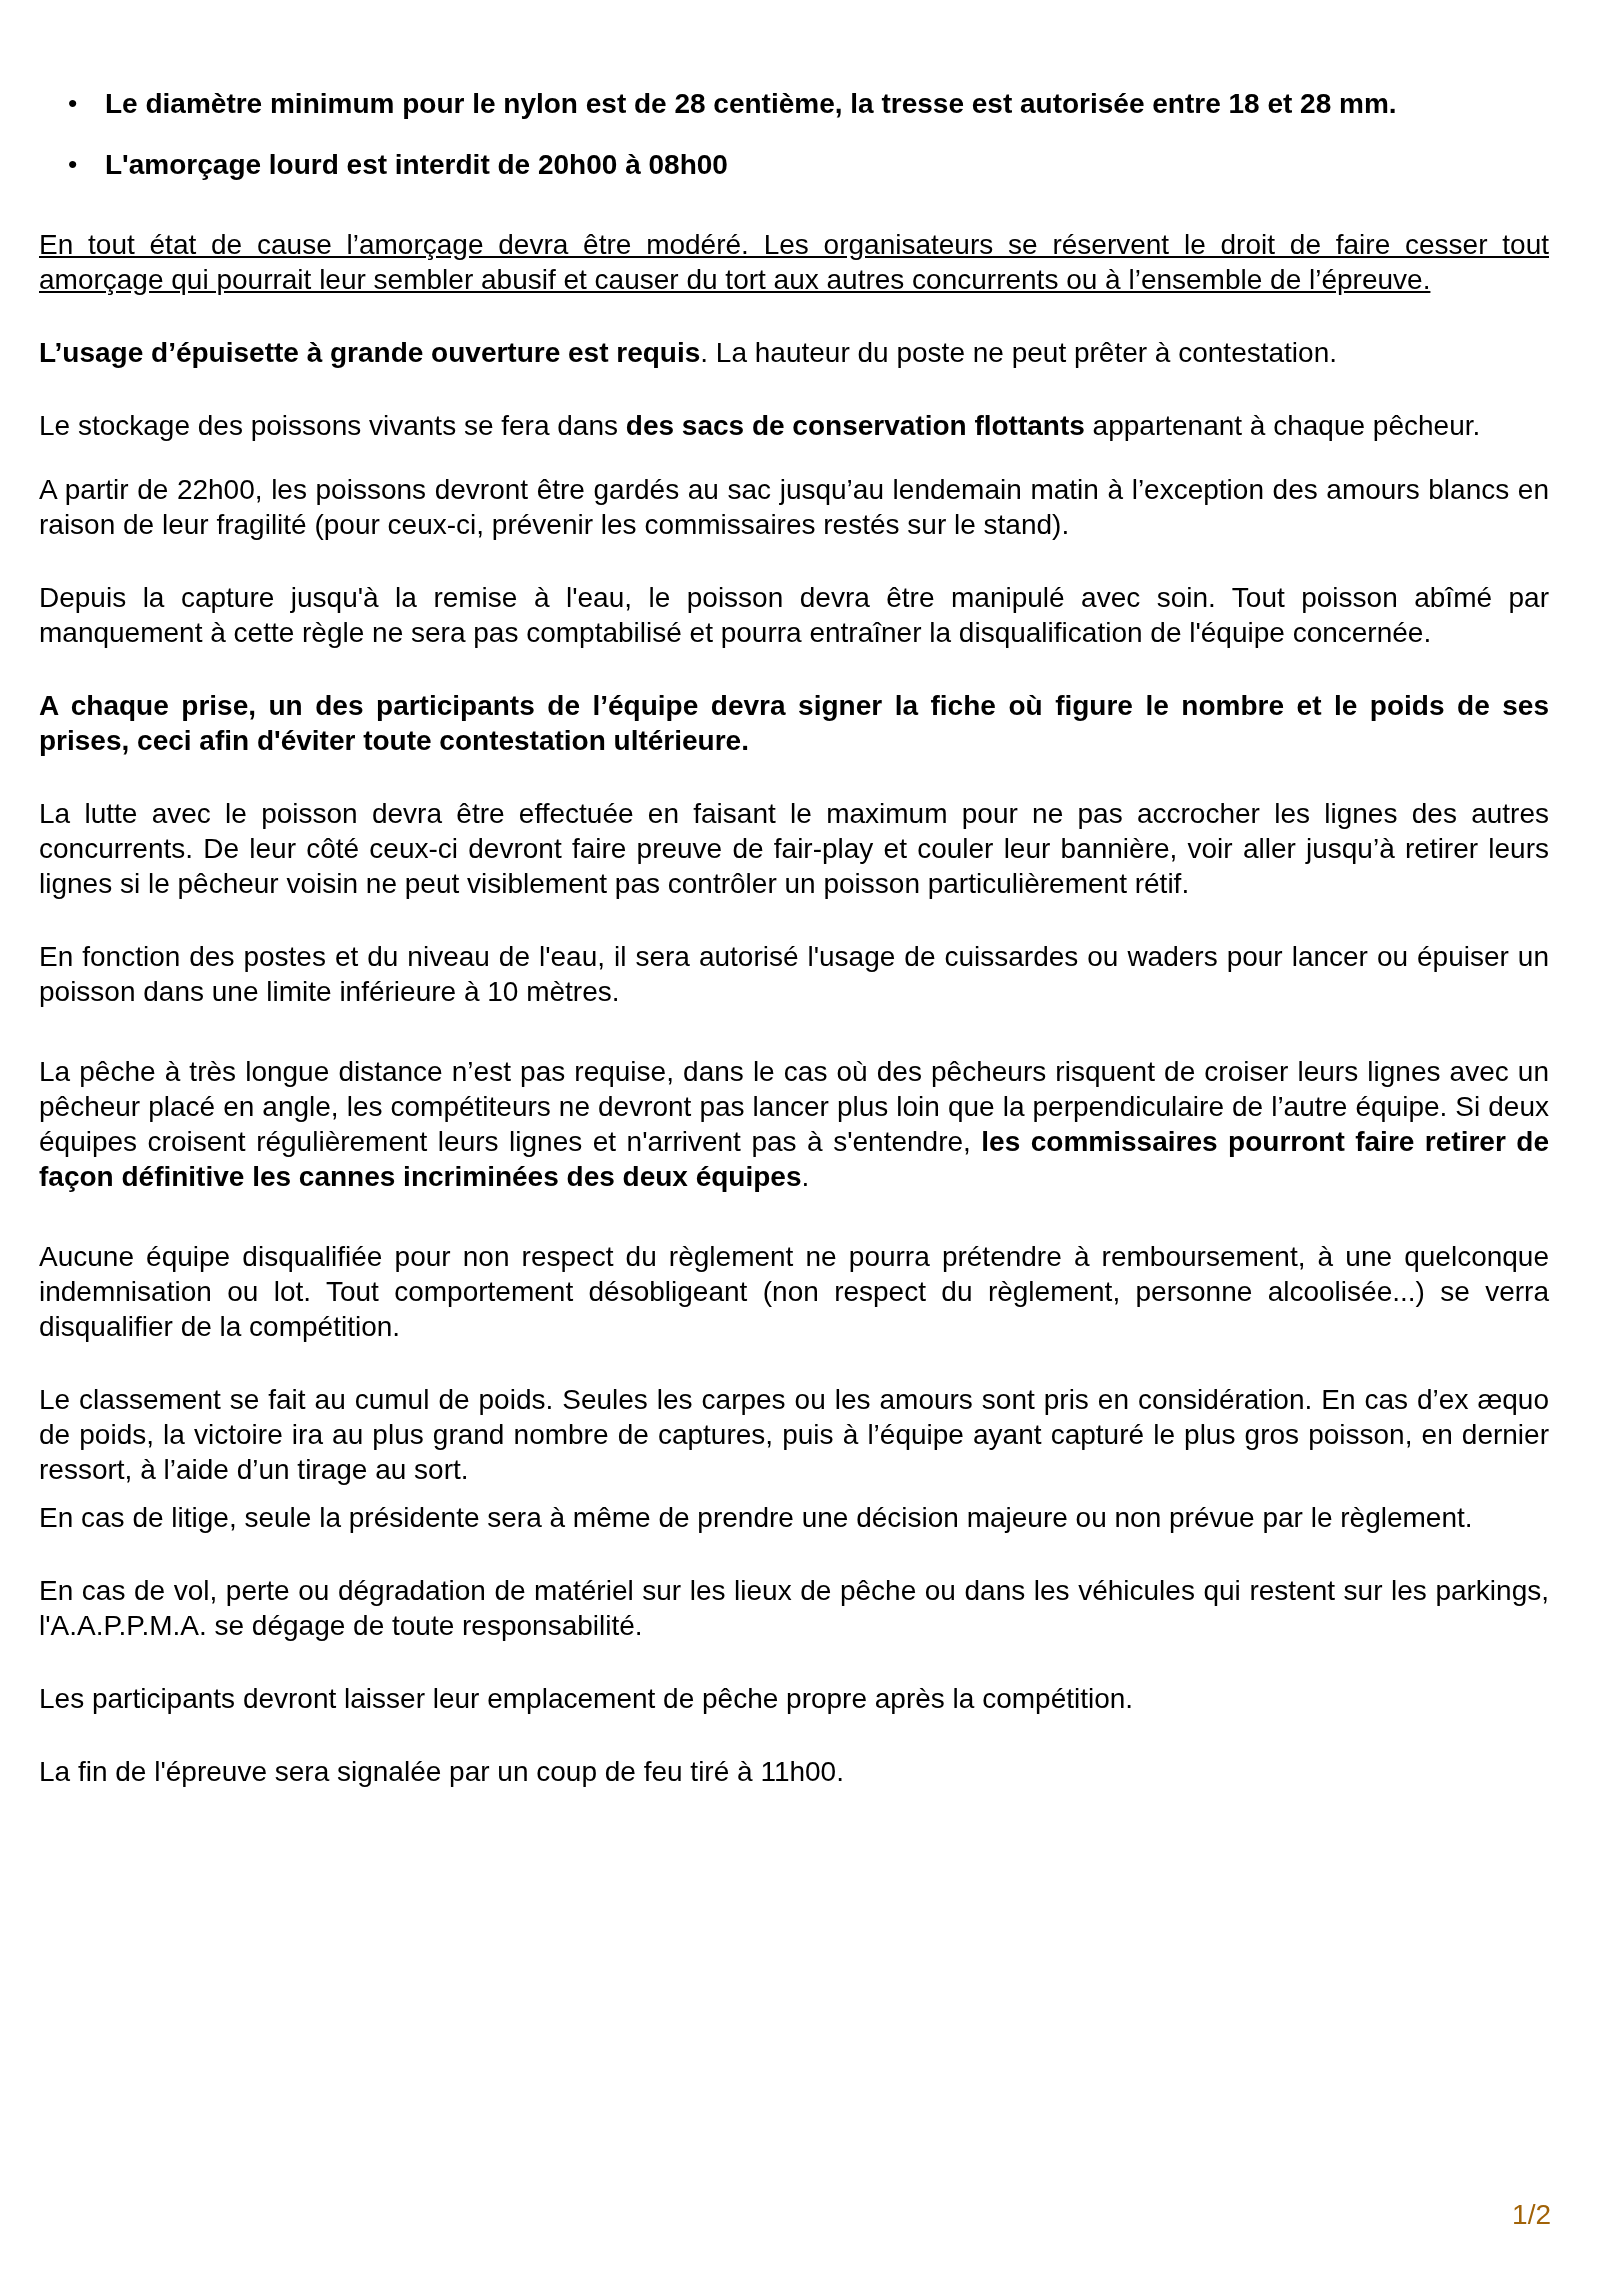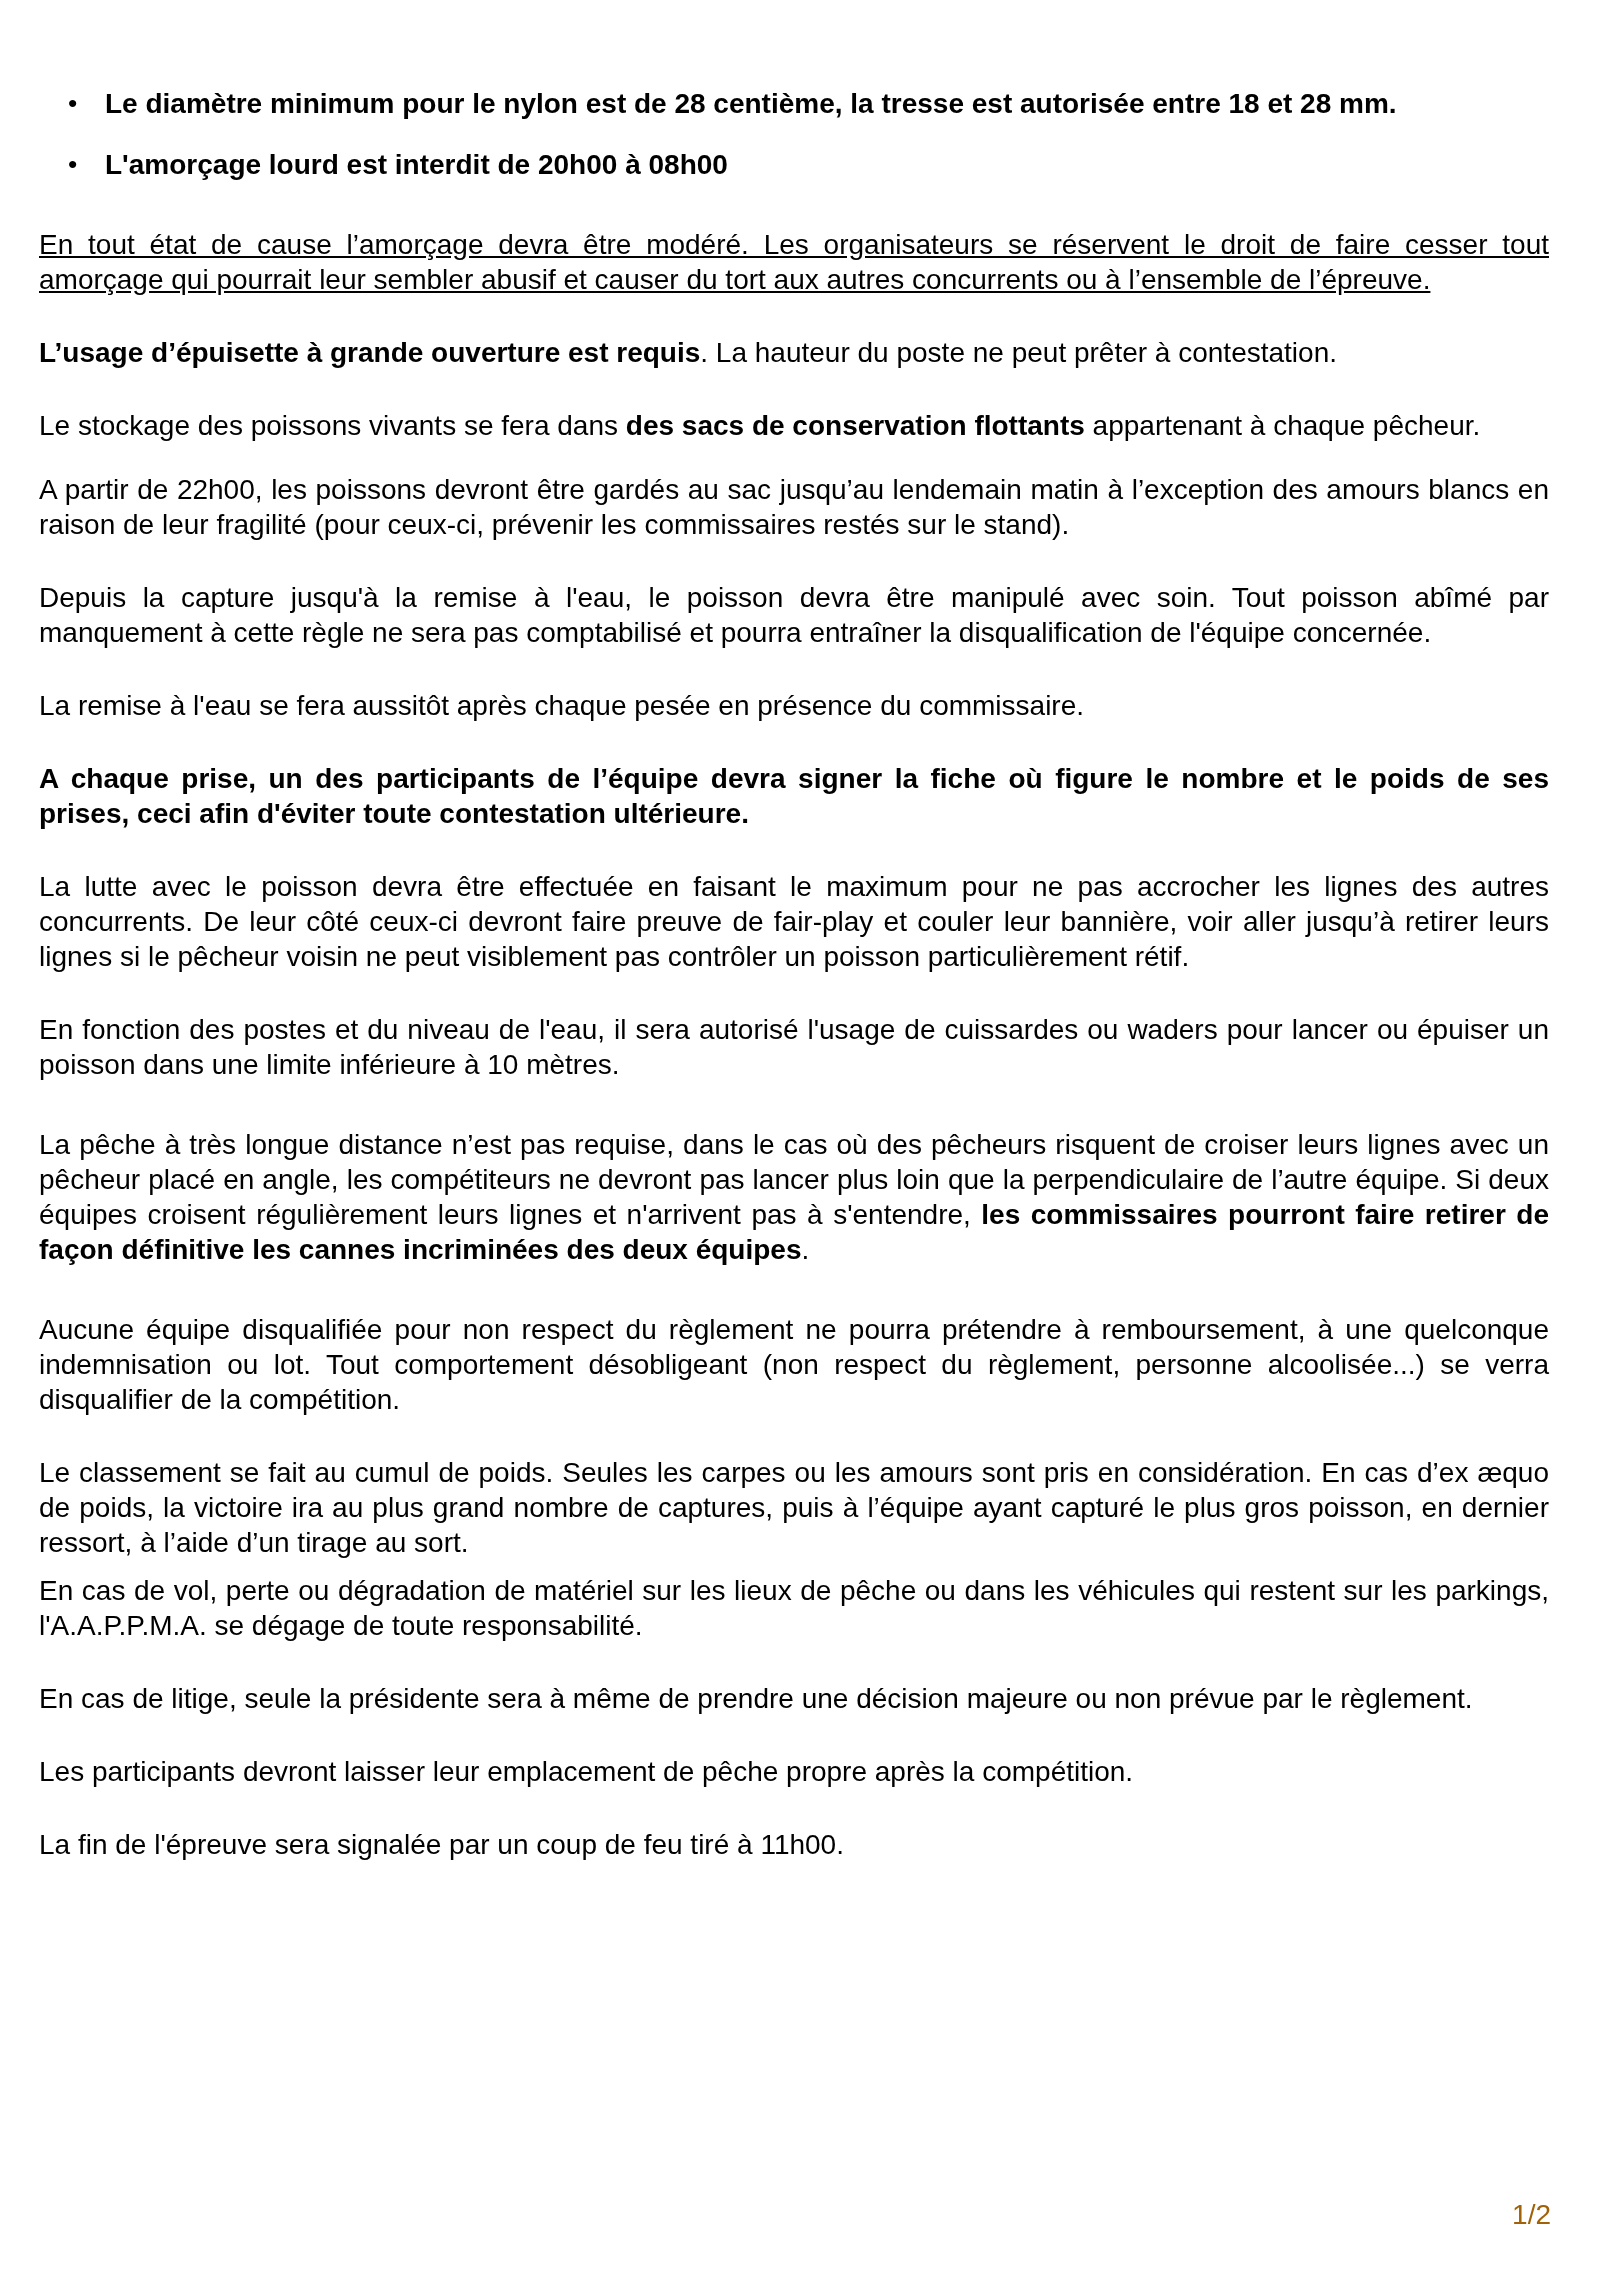--- a/index.html
+++ b/index.html
@@ -65,27 +65,26 @@
         <span class="dot">•</span>
         <span>L'amorçage lourd est interdit de 20h00 à 08h00</span>
       </li>
     </ul>
   <div>
       <p class="para gap-normal"><span class="u">En tout état de cause l’amorçage devra être modéré. Les organisateurs se réservent le droit de faire cesser tout amorçage qui pourrait leur sembler abusif et causer du tort aux autres concurrents ou à l’ensemble de l’épreuve.</span></p>
       <p class="para gap-normal"><span class="b">L’usage d’épuisette à grande ouverture est requis</span><span>. La hauteur du poste ne peut prêter à contestation.</span></p>
       <p class="para gap-small"><span>Le stockage des poissons vivants se fera dans </span><span class="b">des sacs de conservation flottants</span><span> appartenant à chaque pêcheur.</span></p>
       <p class="para gap-normal"><span>A partir de 22h00, les poissons devront être gardés au sac jusqu’au lendemain matin à l’exception des amours blancs en raison de leur fragilité (pour ceux-ci, prévenir les commissaires restés sur le stand).</span></p>
       <p class="para gap-normal"><span>Depuis la capture jusqu'à la remise à l'eau, le poisson devra être manipulé avec soin. Tout poisson abîmé par manquement à cette règle ne sera pas comptabilisé et pourra entraîner la disqualification de l'équipe concernée.</span></p>
-      <p class="para gap-normal"><span>La remise à l'eau se fera aussitôt après chaque pesée en présence du commissaire.</span></p>
       <p class="para gap-normal"><span class="b">A chaque prise, un des participants de l’équipe devra signer la fiche où figure le nombre et le poids de ses prises, ceci afin d'éviter toute contestation ultérieure.</span></p>
       <p class="para gap-normal"><span>La lutte avec le poisson devra être effectuée en faisant le maximum pour ne pas accrocher les lignes des autres concurrents. De leur côté ceux-ci devront faire preuve de fair-play et couler leur bannière, voir aller jusqu’à retirer leurs lignes si le pêcheur voisin ne peut visiblement pas contrôler un poisson particulièrement rétif.</span></p>
       <p class="para gap-large"><span>En fonction des postes et du niveau de l'eau, il sera autorisé l'usage de cuissardes ou waders pour lancer ou épuiser un poisson dans une limite inférieure à 10 mètres.</span></p>
       <p class="para gap-large"><span>La pêche à très longue distance n’est pas requise, dans le cas où des pêcheurs risquent de croiser leurs lignes avec un pêcheur placé en angle, les compétiteurs ne devront pas lancer plus loin que la perpendiculaire de l’autre équipe. Si deux équipes croisent régulièrement leurs lignes et n'arrivent pas à s'entendre, </span><span class="b">les commissaires pourront faire retirer de façon définitive les cannes incriminées des deux équipes</span><span>.</span></p>
       <p class="para gap-normal"><span>Aucune équipe disqualifiée pour non respect du règlement ne pourra prétendre à remboursement, à une quelconque indemnisation ou lot. Tout comportement désobligeant (non respect du règlement, personne alcoolisée...) se verra disqualifier de la compétition.</span></p>
       <p class="para gap-none"><span>Le classement se fait au cumul de poids. Seules les carpes ou les amours sont pris en considération. En cas d’ex æquo de poids, la victoire ira au plus grand nombre de captures, puis à l’équipe ayant capturé le plus gros poisson, en dernier ressort, à l’aide d’un tirage au sort.</span></p>
+      <p class="para gap-normal"><span>En cas de litige, seule la présidente sera à même de prendre une décision majeure ou non prévue par le règlement.</span></p>
       <p class="para gap-normal"><span>En cas de vol, perte ou dégradation de matériel sur les lieux de pêche ou dans les véhicules qui restent sur les parkings, l'A.A.P.P.M.A. se dégage de toute responsabilité.</span></p>
-      <p class="para gap-normal"><span>En cas de litige, seule la présidente sera à même de prendre une décision majeure ou non prévue par le règlement.</span></p>
       <p class="para gap-normal"><span>Les participants devront laisser leur emplacement de pêche propre après la compétition.</span></p>
       <p class="para gap-normal"><span>La fin de l'épreuve sera signalée par un coup de feu tiré à 11h00.</span></p>
     </div>
   <div class="footer-page-number">1/2</div>
 </div>
 
 
 </body></html>

